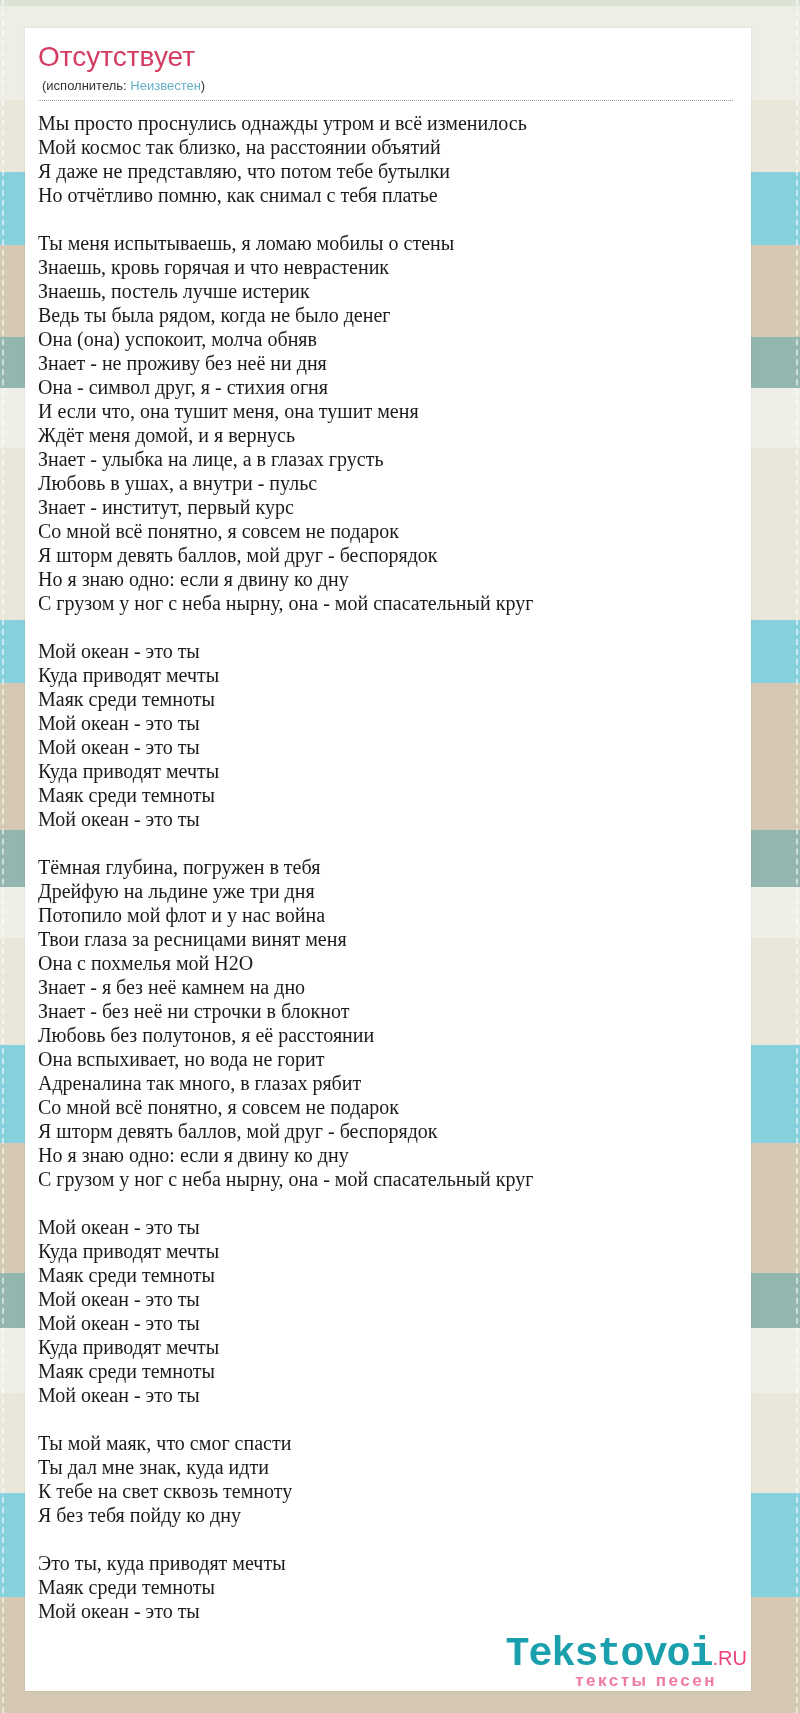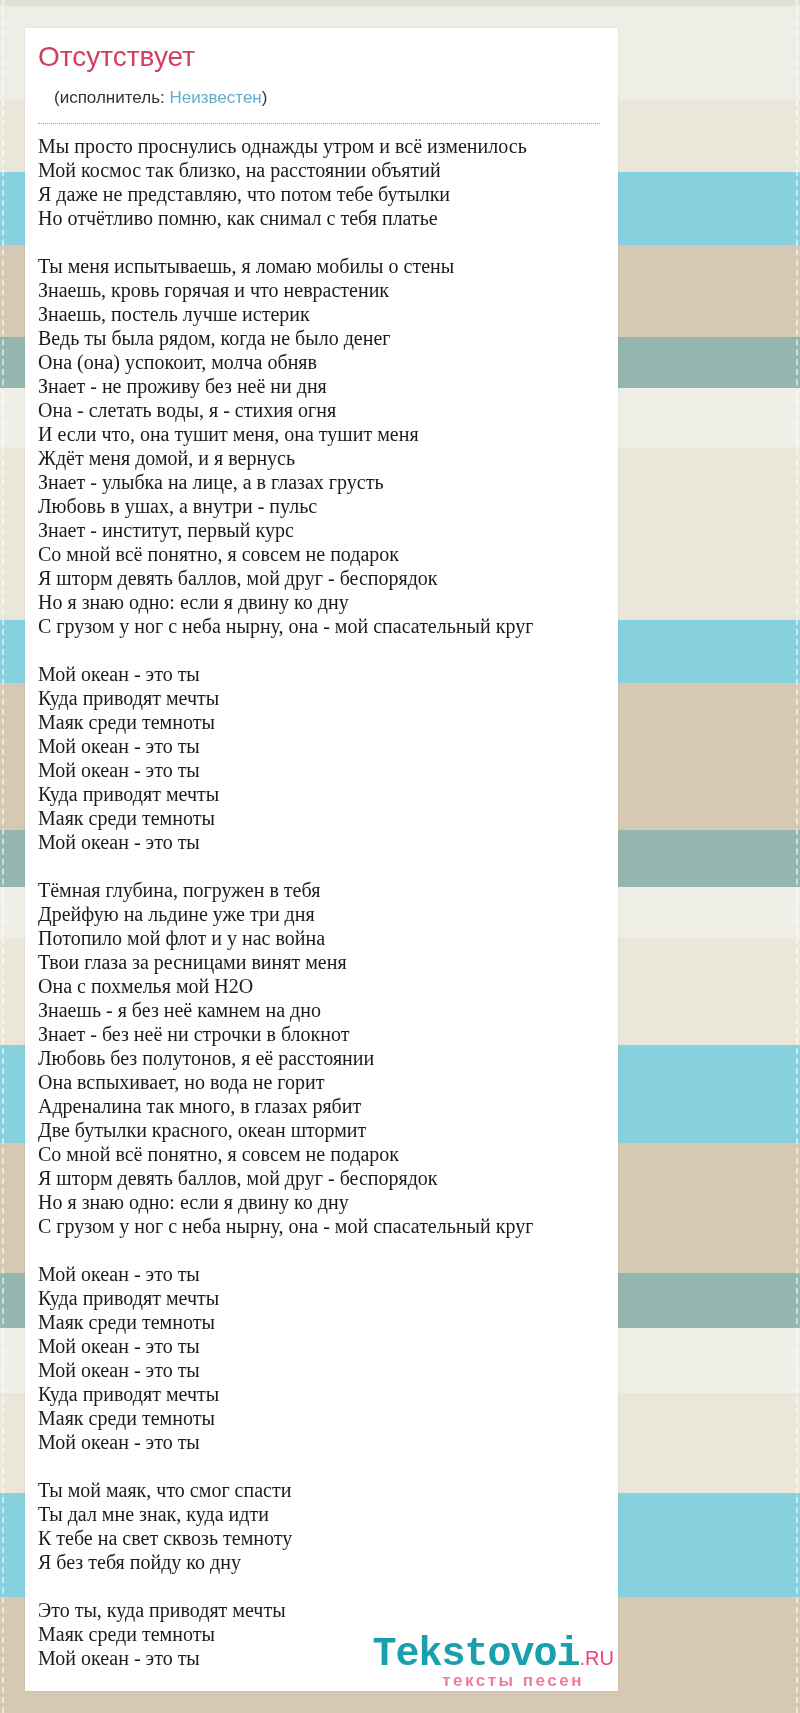--- a/index.html
+++ b/index.html
@@ -34,37 +34,37 @@
   .stitch{
     position:absolute;top:0;bottom:0;width:0;
     border-left:2px dashed rgba(255,255,255,0.55);
   }
   .stitch.left{left:2px;}
   .stitch.right{right:2px;}
 
   .card{
     position:absolute;
     left:25px;top:28px;
-    width:593px;height:1663px;
+    width:726px;height:1663px;
     background:#ffffff;
     box-shadow:0 0 2px rgba(0,0,0,0.10);
     box-sizing:border-box;
     padding:14px 18px 0 13px;
   }
 
   .song-title{
     margin:0 0 3px 0;
     font-size:28px;
     line-height:30px;
     font-weight:400;
     color:var(--c-title,#d53c62);
   }
   .artist-line{
-    margin:16px;
-    font-size:17px;
+    margin:4px;
+    font-size:13px;
     line-height:19px;
     color:#333333;
   }
   .artist-link{
     color:var(--c-artist-link,#64aec5);
     text-decoration:none;
     cursor:pointer;
   }
   .separator{
     margin-top:5px;
@@ -129,21 +129,21 @@
         <div class="line">Я даже не представляю, что потом тебе бутылки</div>
         <div class="line">Но отчётливо помню, как снимал с тебя платье</div>
       </div>
       <div class="stanza">
         <div class="line">Ты меня испытываешь, я ломаю мобилы о стены</div>
         <div class="line">Знаешь, кровь горячая и что неврастеник</div>
         <div class="line">Знаешь, постель лучше истерик</div>
         <div class="line">Ведь ты была рядом, когда не было денег</div>
         <div class="line">Она (она) успокоит, молча обняв</div>
         <div class="line">Знает - не проживу без неё ни дня</div>
-        <div class="line">Она - слетать воды, я - стихия огня</div>
+        <div class="line">Она - символ друг, я - стихия огня</div>
         <div class="line">И если что, она тушит меня, она тушит меня</div>
         <div class="line">Ждёт меня домой, и я вернусь</div>
         <div class="line">Знает - улыбка на лице, а в глазах грусть</div>
         <div class="line">Любовь в ушах, а внутри - пульс</div>
         <div class="line">Знает - институт, первый курс</div>
         <div class="line">Со мной всё понятно, я совсем не подарок</div>
         <div class="line">Я шторм девять баллов, мой друг - беспорядок</div>
         <div class="line">Но я знаю одно: если я двину ко дну</div>
         <div class="line">С грузом у ног с неба нырну, она - мой спасательный круг</div>
       </div>
@@ -156,26 +156,25 @@
         <div class="line">Куда приводят мечты</div>
         <div class="line">Маяк среди темноты</div>
         <div class="line">Мой океан - это ты</div>
       </div>
       <div class="stanza">
         <div class="line">Тёмная глубина, погружен в тебя</div>
         <div class="line">Дрейфую на льдине уже три дня</div>
         <div class="line">Потопило мой флот и у нас война</div>
         <div class="line">Твои глаза за ресницами винят меня</div>
         <div class="line">Она с похмелья мой Н2О</div>
-        <div class="line">Знаешь - я без неё камнем на дно</div>
+        <div class="line">Знает - я без неё камнем на дно</div>
         <div class="line">Знает - без неё ни строчки в блокнот</div>
         <div class="line">Любовь без полутонов, я её расстоянии</div>
         <div class="line">Она вспыхивает, но вода не горит</div>
         <div class="line">Адреналина так много, в глазах рябит</div>
-        <div class="line">Две бутылки красного, океан штормит</div>
         <div class="line">Со мной всё понятно, я совсем не подарок</div>
         <div class="line">Я шторм девять баллов, мой друг - беспорядок</div>
         <div class="line">Но я знаю одно: если я двину ко дну</div>
         <div class="line">С грузом у ног с неба нырну, она - мой спасательный круг</div>
       </div>
       <div class="stanza">
         <div class="line">Мой океан - это ты</div>
         <div class="line">Куда приводят мечты</div>
         <div class="line">Маяк среди темноты</div>
         <div class="line">Мой океан - это ты</div>

